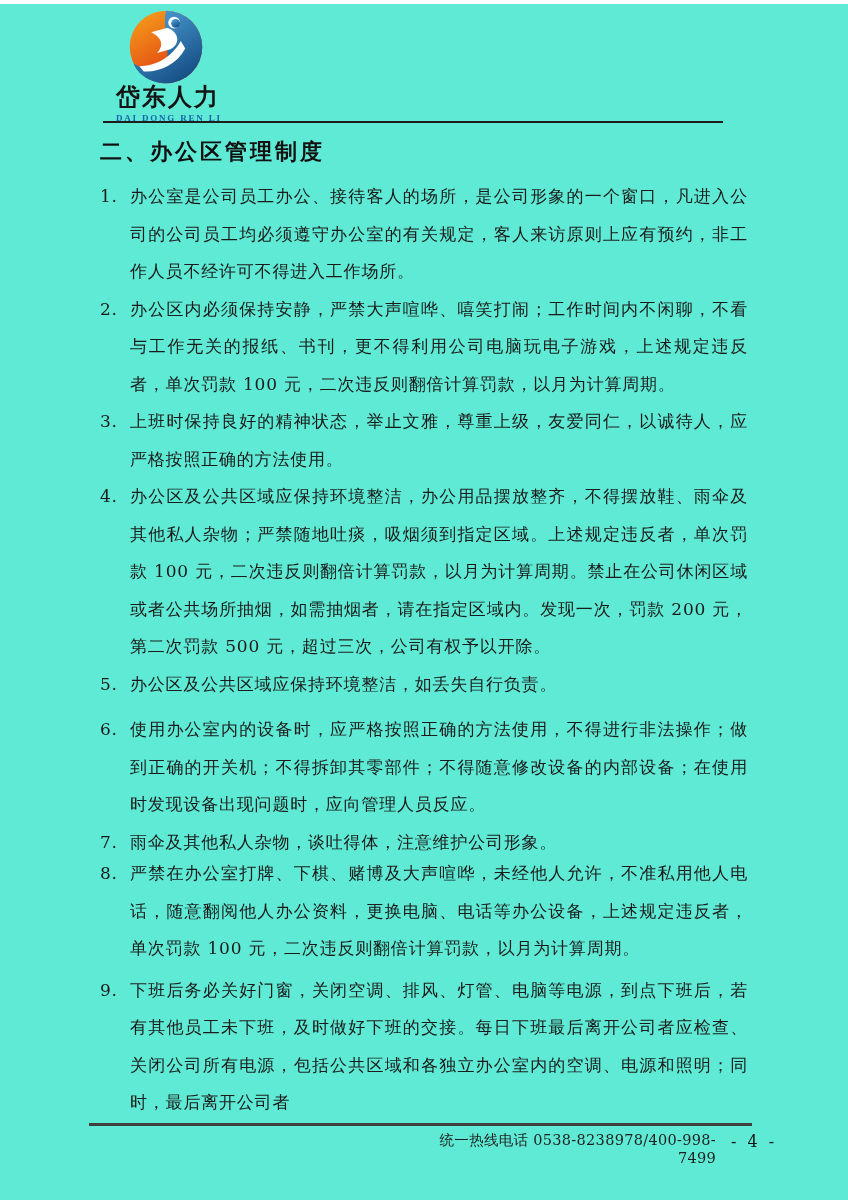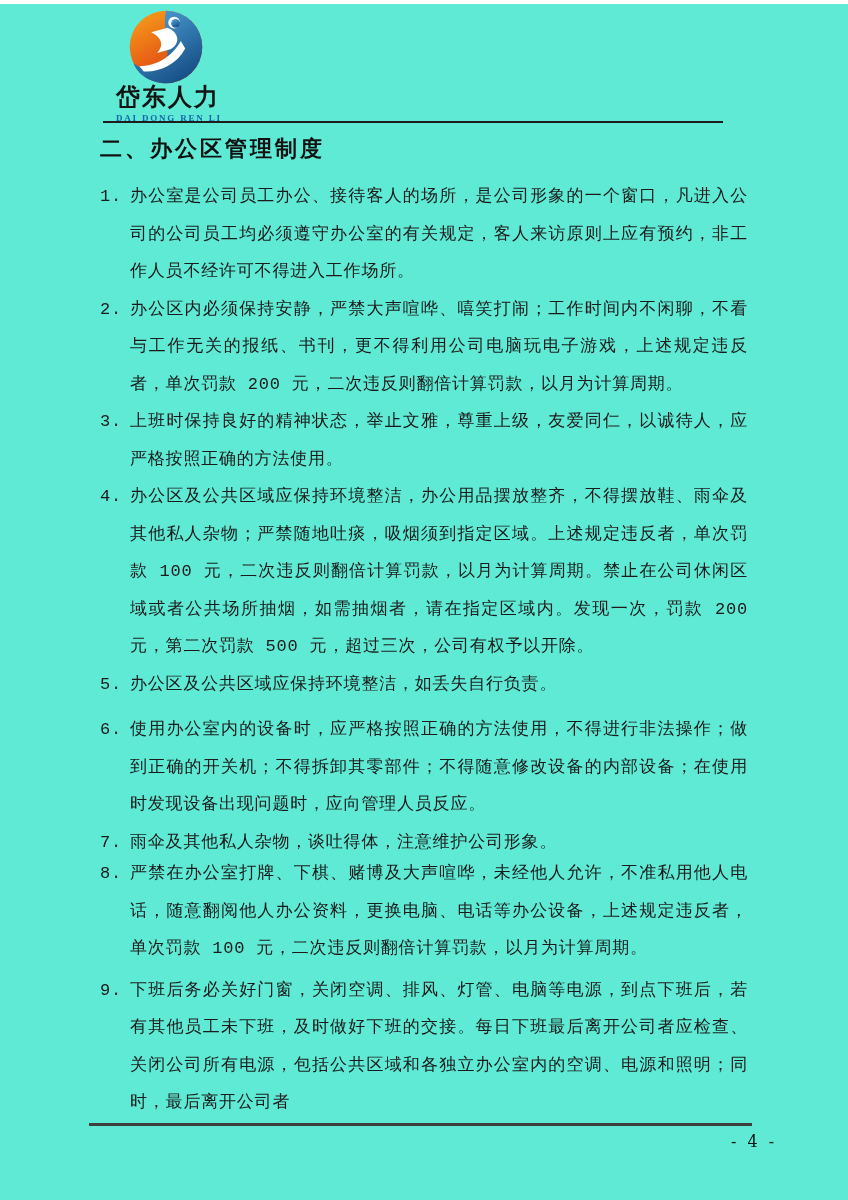--- a/index.html
+++ b/index.html
@@ -29,21 +29,21 @@
   .company-name {
     position:absolute; left:303px; top:84px;
     font-size:15px; letter-spacing:1.5px; color:#252525;
   }
   .header-rule {
     position:absolute; left:103px; top:117px; width:620px;
     border-top:2px solid #1d1d1d; height:0;
   }
 
   
-  .content { position:absolute; left:100px; top:133px; width:648px;font-family:Liberation Mono, monospace; }
+  .content { position:absolute; left:100px; top:133px; width:648px; }
   .doc-title {
     font-size:22px; font-weight:bold; letter-spacing:3px;
     margin:0 0 13px 0; line-height:28px; color:#111;
   }
   .item {
     display:flex; font-size:17px; line-height:37.5px;
     letter-spacing:0.8px; color:#1b1b1b;
   }
   .item .num  { flex:0 0 30px; width:30px; }
   .item .text { flex:1; text-align:justify; }
@@ -102,21 +102,21 @@
 
   <div class="content">
     <h1 class="doc-title">二、办公区管理制度</h1>
 
     <div class="item">
       <span class="num">1.</span>
       <span class="text">办公室是公司员工办公、接待客人的场所，是公司形象的一个窗口，凡进入公司的公司员工均必须遵守办公室的有关规定，客人来访原则上应有预约，非工作人员不经许可不得进入工作场所。</span>
     </div>
     <div class="item">
       <span class="num">2.</span>
-      <span class="text">办公区内必须保持安静，严禁大声喧哗、嘻笑打闹；工作时间内不闲聊，不看与工作无关的报纸、书刊，更不得利用公司电脑玩电子游戏，上述规定违反者，单次罚款 200 元，二次违反则翻倍计算罚款，以月为计算周期。</span>
+      <span class="text">办公区内必须保持安静，严禁大声喧哗、嘻笑打闹；工作时间内不闲聊，不看与工作无关的报纸、书刊，更不得利用公司电脑玩电子游戏，上述规定违反者，单次罚款 100 元，二次违反则翻倍计算罚款，以月为计算周期。</span>
     </div>
     <div class="item">
       <span class="num">3.</span>
       <span class="text">上班时保持良好的精神状态，举止文雅，尊重上级，友爱同仁，以诚待人，应严格按照正确的方法使用。</span>
     </div>
     <div class="item">
       <span class="num">4.</span>
       <span class="text">办公区及公共区域应保持环境整洁，办公用品摆放整齐，不得摆放鞋、雨伞及其他私人杂物；严禁随地吐痰，吸烟须到指定区域。上述规定违反者，单次罚款 100 元，二次违反则翻倍计算罚款，以月为计算周期。禁止在公司休闲区域或者公共场所抽烟，如需抽烟者，请在指定区域内。发现一次，罚款 200 元，第二次罚款 500 元，超过三次，公司有权予以开除。</span>
     </div>
     <div class="item">
@@ -135,15 +135,16 @@
       <span class="num">8.</span>
       <span class="text">严禁在办公室打牌、下棋、赌博及大声喧哗，未经他人允许，不准私用他人电话，随意翻阅他人办公资料，更换电脑、电话等办公设备，上述规定违反者，单次罚款 100 元，二次违反则翻倍计算罚款，以月为计算周期。</span>
     </div>
     <div class="item mt4">
       <span class="num">9.</span>
       <span class="text">下班后务必关好门窗，关闭空调、排风、灯管、电脑等电源，到点下班后，若有其他员工未下班，及时做好下班的交接。每日下班最后离开公司者应检查、关闭公司所有电源，包括公共区域和各独立办公室内的空调、电源和照明；同时，最后离开公司者</span>
     </div>
   </div>
 
   <div class="footer-rule"></div>
+  <div class="footer-hotline">统一热线电话 0538-8238978/400-998-7499</div>
   <div class="page-number">- 4 -</div>
 
 </div>
 
 </body></html>

